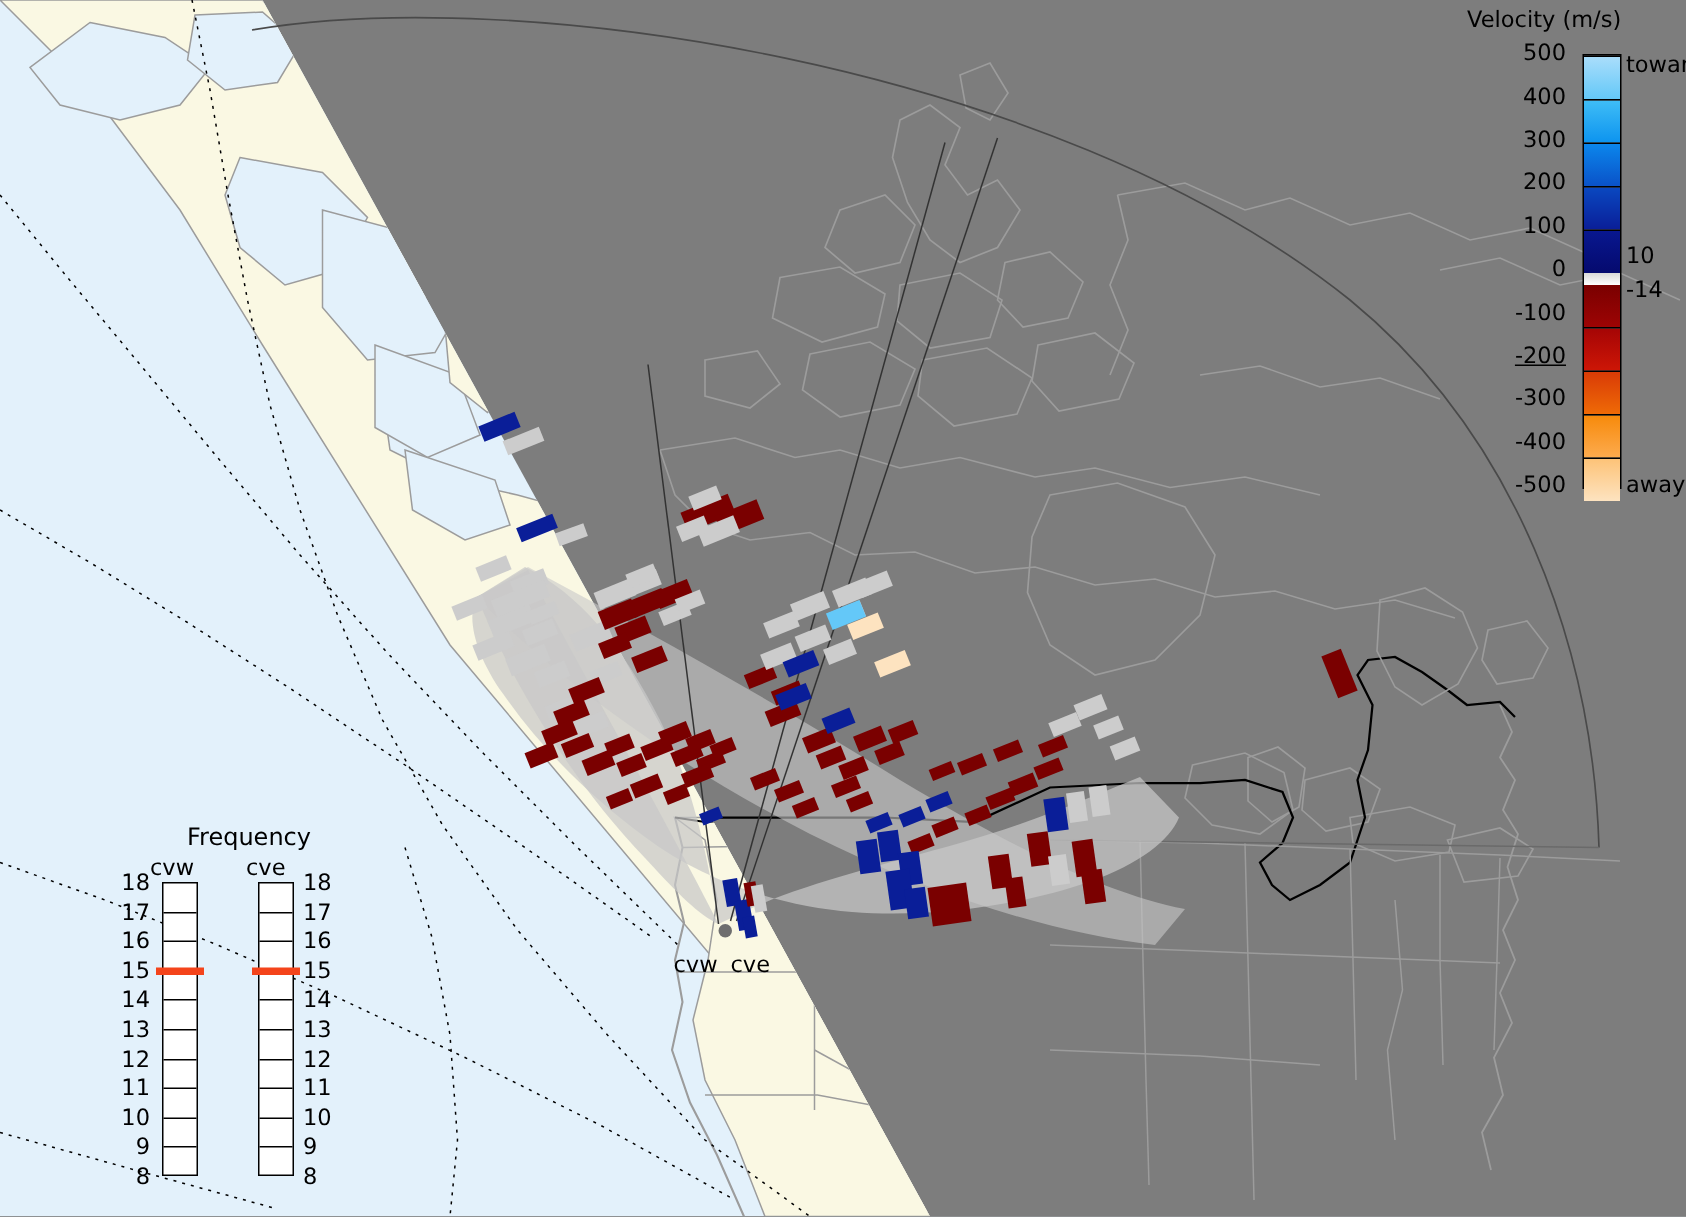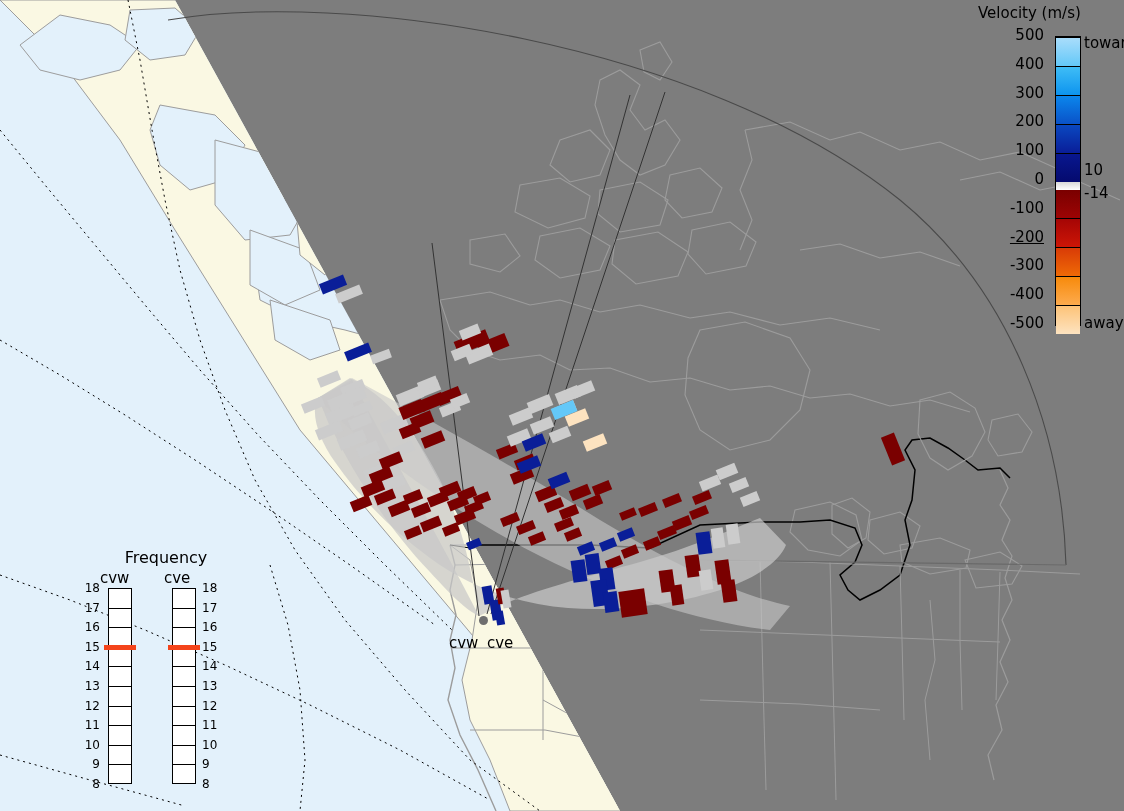--- a/index.html
+++ b/index.html
@@ -30,21 +30,21 @@
   
   #freqpanel{position:absolute;left:88px;top:548px;width:150px;height:245px;z-index:40;}
   #freqtitle{position:absolute;left:18px;top:0px;width:120px;text-align:center;
       font-size:16px;color:#000;white-space:nowrap;}
   .freqcolname{position:absolute;top:21px;font-size:15px;color:#000;white-space:nowrap;}
   .freqbar{position:absolute;top:40px;width:24px;height:196px;
       border:1px solid #000;box-sizing:border-box;background:#fff;}
   .freqbar .cell{width:100%;height:19.6px;border-bottom:1px solid #000;box-sizing:border-box;}
   .freqbar .cell:last-child{border-bottom:none;}
   .freqmark{position:absolute;height:5px;background:#f4441b;}
-  .freqticks span{position:absolute;font-size:12px;color:#000;line-height:15px;white-space:nowrap;}
+  .freqticks span{position:absolute;font-size:15px;color:#000;line-height:15px;white-space:nowrap;}
   .freqticks.left span{text-align:right;width:22px;}
   .freqticks.right span{text-align:left;width:22px;}
 
   
   .stnlabel{position:absolute;z-index:40;font-size:15px;color:#000;white-space:nowrap;}
   .stndot{position:absolute;z-index:39;width:9px;height:9px;border-radius:50%;background:#6e6e6e;}
 </style>
 </head>
 <body>
 

